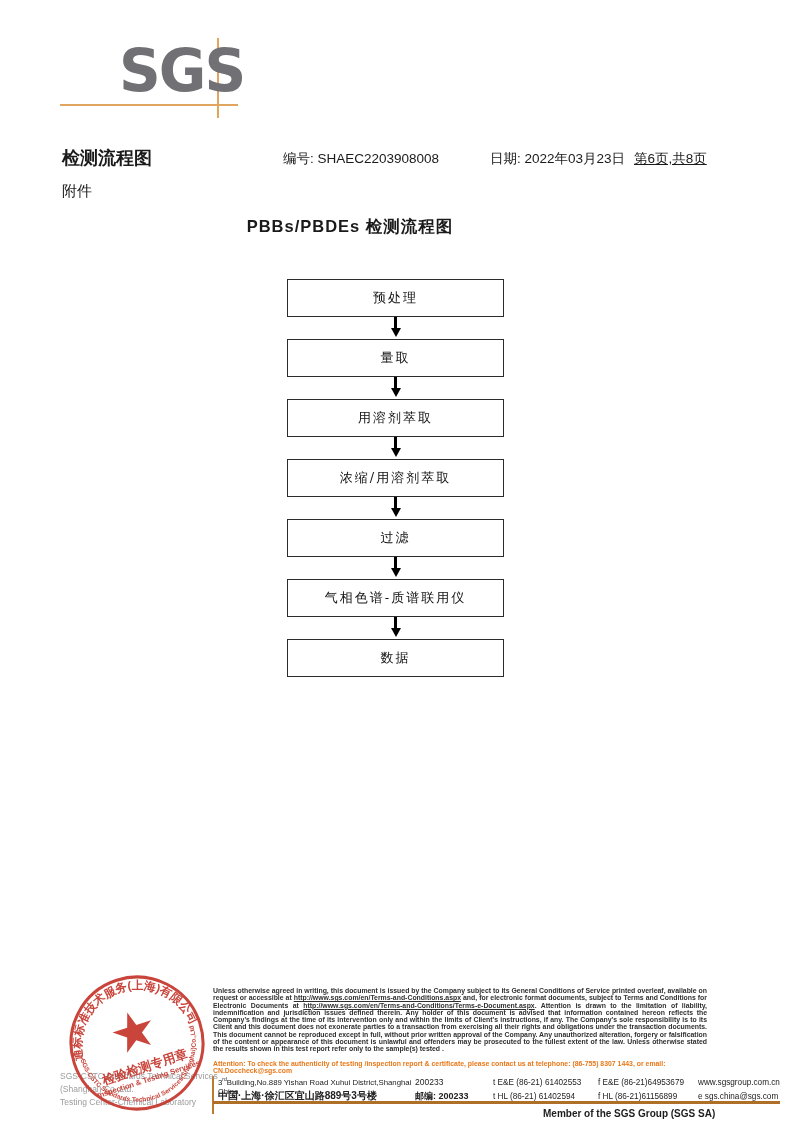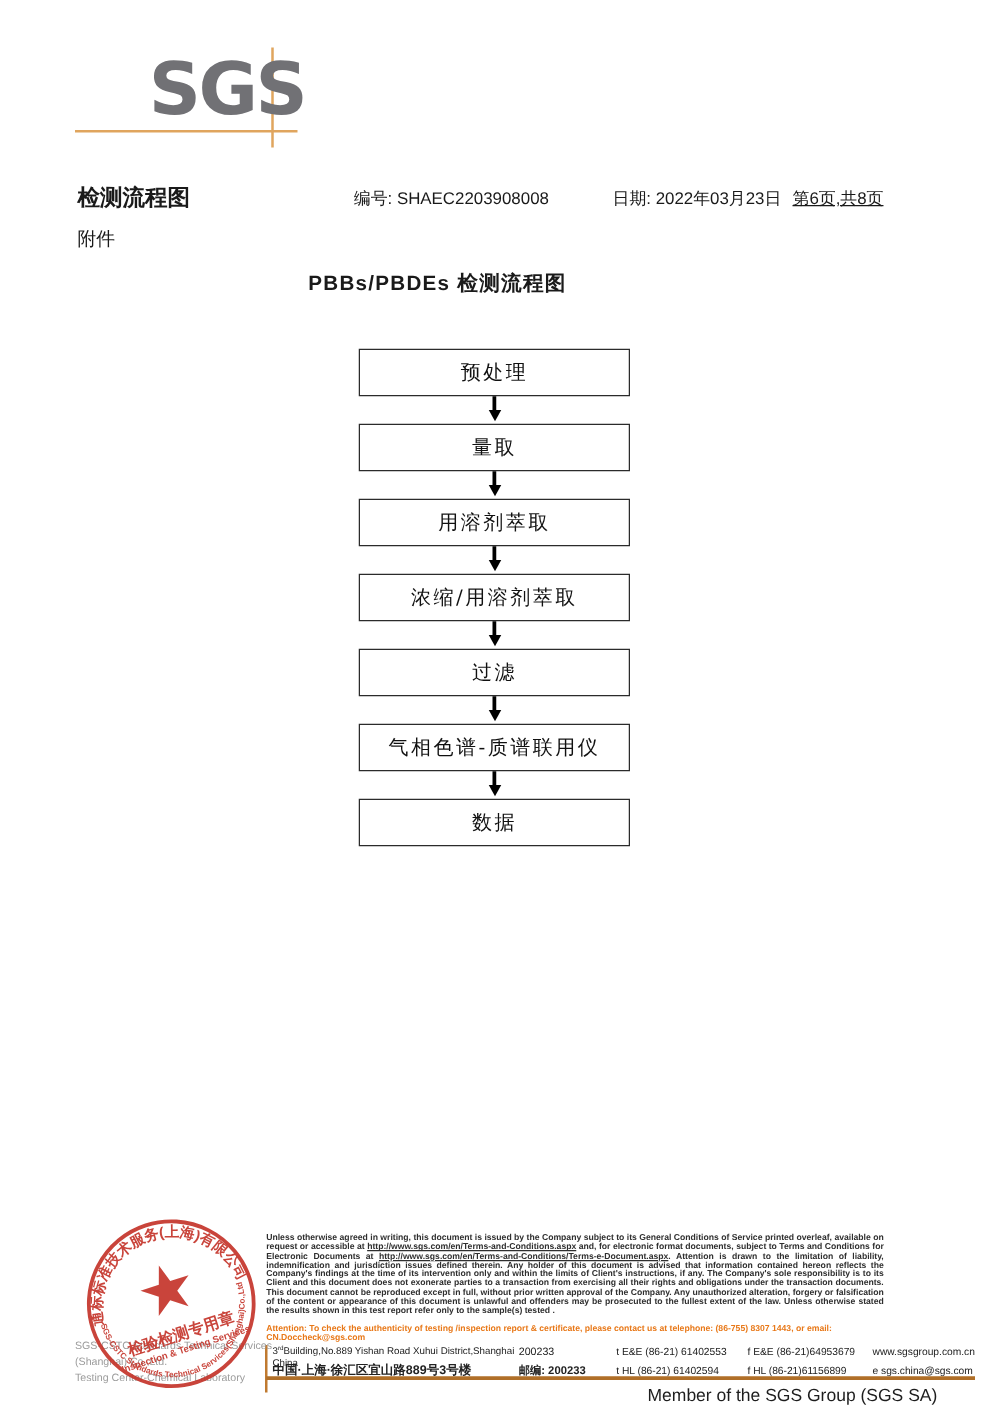--- a/index.html
+++ b/index.html
@@ -20,21 +20,21 @@
   .rpt-no   { position:absolute; left:221px; top:4px; font-size:13.5px; }
   .rpt-date { position:absolute; left:428px; top:4px; font-size:13.5px; }
   .rpt-page { position:absolute; left:572px; top:4px; font-size:13.5px;text-decoration:underline; }
   .attachment { position:absolute; left:62px; top:182px; font-size:15px; font-weight:normal; }
 
   
   .fc-title { position:absolute; left:0; top:216px; width:700px; text-align:center;
               font-size:16.5px; font-weight:bold; letter-spacing:1px; }
   .flowchart { position:absolute; left:287px; top:279px; width:217px; display:flex; flex-direction:column; }
   .fc-box { height:38px; border:1px solid #2b2b2b; display:flex; align-items:center; justify-content:center;
-            font-family:"DejaVu Serif", serif; font-size:16px; letter-spacing:2px; color:#111; background:#fff; }
+            font-family:"DejaVu Serif", serif; font-size:13px; letter-spacing:2px; color:#111; background:#fff; }
   .fc-arrow { height:22px; display:flex; flex-direction:column; align-items:center; justify-content:flex-start; }
   .fc-arrow .stem { width:2.5px; height:11px; background:#000; }
   .fc-arrow .head { width:0; height:0; border-left:5.5px solid transparent; border-right:5.5px solid transparent;
                     border-top:9px solid #000; }
 
   
   .company-lines { position:absolute; left:60px; top:1070px; width:170px; font-size:8.5px; line-height:13px;
                    color:#9c9c9c; z-index:1; }
   .stamp { position:absolute; left:66px; top:972px; width:142px; height:142px; z-index:2;
            transform:rotate(-18deg); opacity:0.92; }
@@ -54,21 +54,21 @@
   .addr-row .c2 { width:78px; font-size:8.5px; color:#222; }
   .addr-row .c3 { width:105px; font-size:8.2px; color:#222; }
   .addr-row .c4 { width:100px; font-size:8.2px; color:#222; }
   .addr-row .c5 { flex:1; font-size:8.2px; color:#222; }
   .addr-row.cn .c1 { font-size:10px; font-weight:bold; }
   .addr-row.cn .c2 { font-size:9px; font-weight:bold; }
   sup.rd { font-size:5px; vertical-align:super; }
 
   .footer-rule { position:absolute; left:213px; top:1101px; width:567px; height:2.5px; background:#b06f28; }
   .footer-vline { position:absolute; left:212px; top:1076px; width:2px; height:38px; background:#c07a30; }
-  .member { position:absolute; left:518px; top:1108px; font-size:14px; font-weight:normal; color:#1d1d1d; }
+  .member { position:absolute; left:543px; top:1108px; font-size:10px; font-weight:bold; color:#1d1d1d; }
 </style>
 </head>
 <body>
 
 <div class="page">
 
   <div class="logo-wrap">
     <div class="logo-hline"></div>
     <div class="logo-vline"></div>
     <div class="logo-text">SGS</div>

